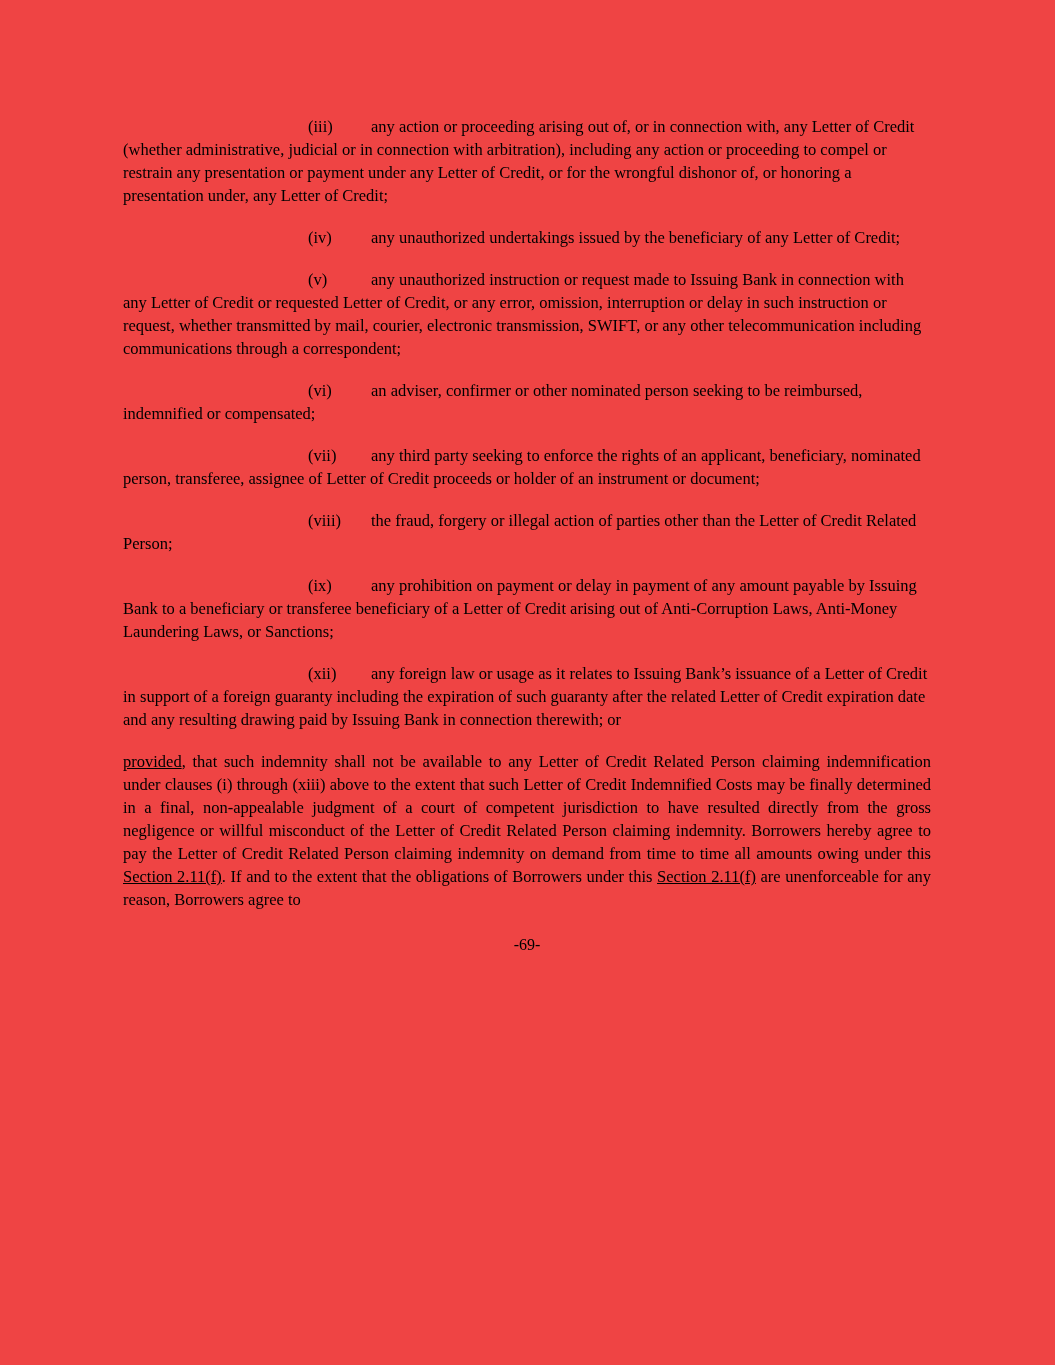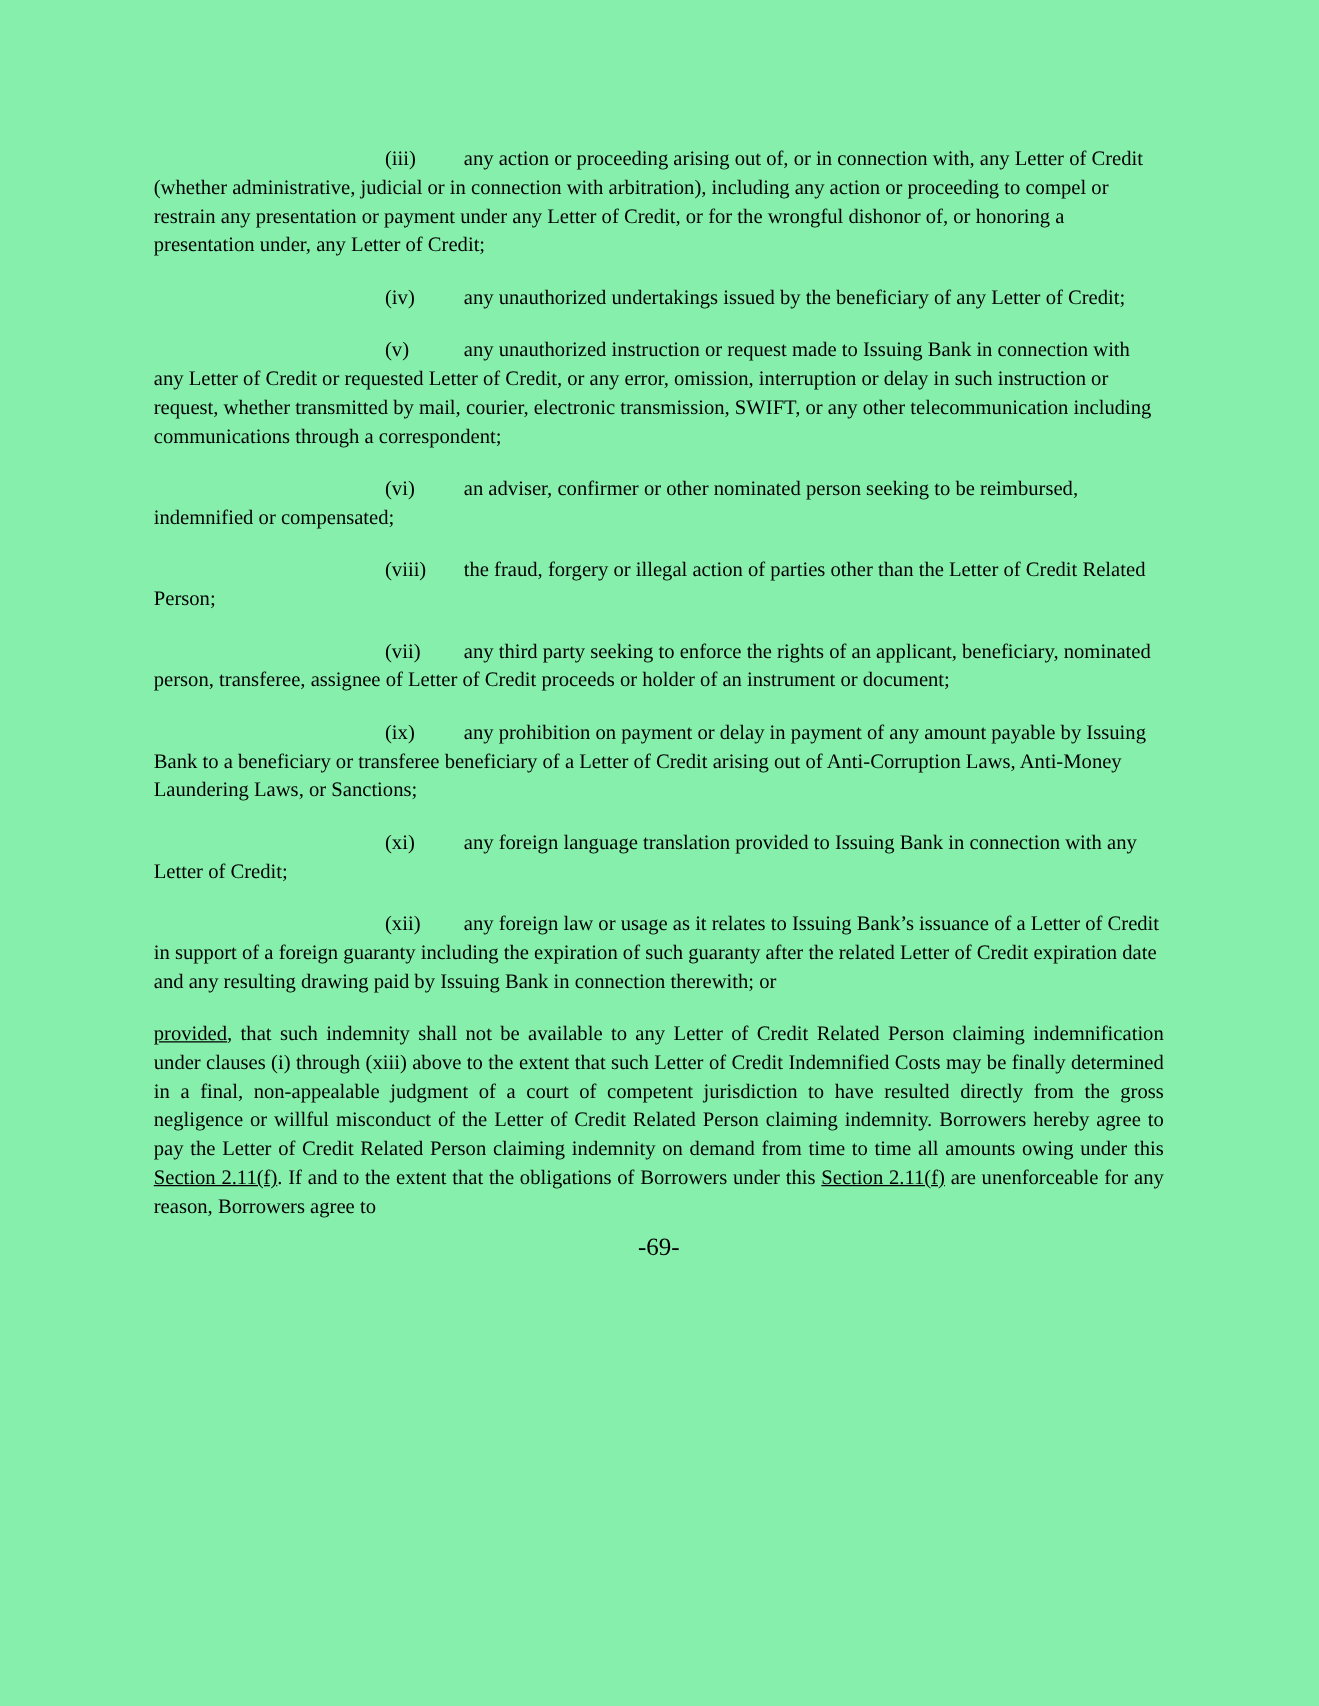--- a/index.html
+++ b/index.html
@@ -8,21 +8,21 @@
     background: #ffffff;
   }
   body {
     font-family: "Liberation Serif", "DejaVu Serif", serif;
     color: #000000;
   }
   .page {
     position: relative;
     width: 1055px;
     height: 1365px;
-    background: #86efac;
+    background: #ef4444;
     box-sizing: border-box;
     padding: 115px 124px 0 123px;
     overflow: hidden;
   }
   .content {
     width: 808px;
     font-size: 16.5px;
     line-height: 23px;
   }
   p.clause {
@@ -37,47 +37,46 @@
   }
   p.closing {
     margin: 6px 0 0 0;
     text-align: justify;
   }
   .u {
     text-decoration: underline;
   }
   .page-number {
     text-align: center;
-    font-size: 20px;
-    margin-top: 11px;
+    font-size: 16px;
+    margin-top: 22px;
     width: 808px;
   }
 </style>
 </head>
 <body>
 
 <div class="page">
   <div class="content">
 
     <p class="clause"><span class="num">(iii)</span><span>any action or proceeding arising out of, or in connection with, any Letter of Credit (whether administrative, judicial or in connection with arbitration), including any action or proceeding to compel or restrain any presentation or payment under any Letter of Credit, or for the wrongful dishonor of, or honoring a presentation under, any Letter of Credit;</span></p>
 
     <p class="clause"><span class="num">(iv)</span><span>any unauthorized undertakings issued by the beneficiary of any Letter of Credit;</span></p>
 
     <p class="clause"><span class="num">(v)</span><span>any unauthorized instruction or request made to Issuing Bank in connection with any Letter of Credit or requested Letter of Credit, or any error, omission, interruption or delay in such instruction or request, whether transmitted by mail, courier, electronic transmission, SWIFT, or any other telecommunication including communications through a correspondent;</span></p>
 
     <p class="clause"><span class="num">(vi)</span><span>an adviser, confirmer or other nominated person seeking to be reimbursed, indemnified or compensated;</span></p>
 
+    <p class="clause"><span class="num">(vii)</span><span>any third party seeking to enforce the rights of an applicant, beneficiary, nominated person, transferee, assignee of Letter of Credit proceeds or holder of an instrument or document;</span></p>
+
     <p class="clause"><span class="num">(viii)</span><span>the fraud, forgery or illegal action of parties other than the Letter of Credit Related Person;</span></p>
-
-    <p class="clause"><span class="num">(vii)</span><span>any third party seeking to enforce the rights of an applicant, beneficiary, nominated person, transferee, assignee of Letter of Credit proceeds or holder of an instrument or document;</span></p>
 
     <p class="clause"><span class="num">(ix)</span><span>any prohibition on payment or delay in payment of any amount payable by Issuing Bank to a beneficiary or transferee beneficiary of a Letter of Credit arising out of Anti-Corruption Laws, Anti-Money Laundering Laws, or Sanctions;</span></p>
 
 
-    <p class="clause"><span class="num">(xi)</span><span>any foreign language translation provided to Issuing Bank in connection with any Letter of Credit;</span></p>
 
     <p class="clause"><span class="num">(xii)</span><span>any foreign law or usage as it relates to Issuing Bank’s issuance of a Letter of Credit in support of a foreign guaranty including the expiration of such guaranty after the related Letter of Credit expiration date and any resulting drawing paid by Issuing Bank in connection therewith; or</span></p>
 
 
     <p class="closing"><span class="u">provided</span><span>, that such indemnity shall not be available to any Letter of Credit Related Person claiming indemnification under clauses (i) through (xiii) above to the extent that such Letter of Credit Indemnified Costs may be finally determined in a final, non-appealable judgment of a court of competent jurisdiction to have resulted directly from the gross negligence or willful misconduct of the Letter of Credit Related Person claiming indemnity.  Borrowers hereby agree to pay the Letter of Credit Related Person claiming indemnity on demand from time to time all amounts owing under this </span><span class="u">Section 2.11(f)</span><span>.  If and to the extent that the obligations of Borrowers under this </span><span class="u">Section 2.11(f)</span><span> are unenforceable for any reason, Borrowers agree to</span></p>
 
     <div class="page-number">-69-</div>
 
   </div>
 </div>

